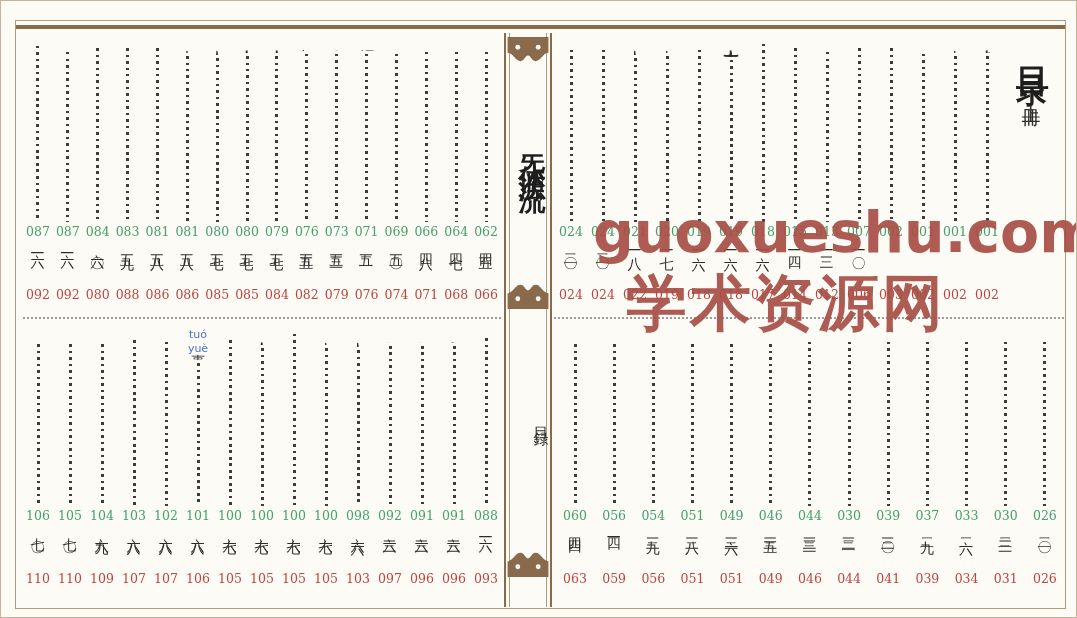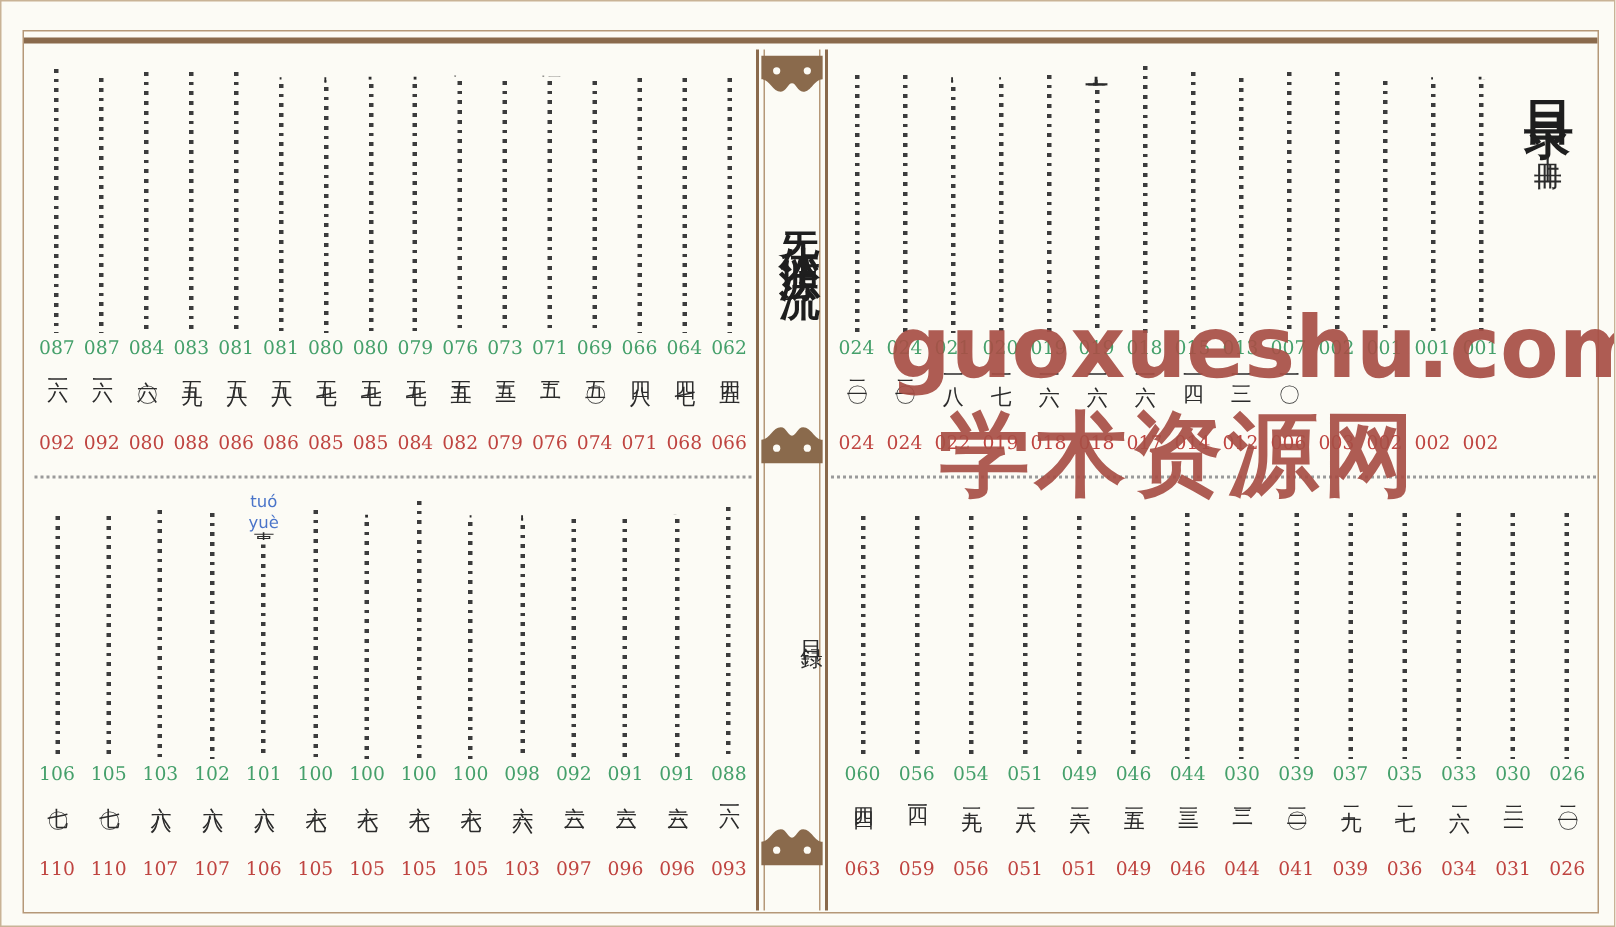--- a/index.html
+++ b/index.html
@@ -266,20 +266,27 @@
           <div class="num-r">107</div>
         </div>
         <div class="col">
           <div class="v-text">三一機要</div>
           <div class="leader"></div>
           <div class="num-g">103</div>
           <div class="num-c">六八</div>
           <div class="num-r">107</div>
         </div>
         <div class="col">
+          <div class="v-text">日魂月魄真要</div>
+          <div class="leader"></div>
+          <div class="num-g">104</div>
+          <div class="num-c">六九</div>
+          <div class="num-r">109</div>
+        </div>
+        <div class="col">
           <div class="v-text">日用五行的要</div>
           <div class="leader"></div>
           <div class="num-g">105</div>
           <div class="num-c">七〇</div>
           <div class="num-r">110</div>
         </div>
         <div class="col">
           <div class="v-text">七返還丹簡要</div>
           <div class="leader"></div>
           <div class="num-g">106</div>
@@ -433,27 +440,20 @@
           <div class="num-r">031</div>
         </div>
         <div class="col">
           <div class="v-text">道心品第五</div>
           <div class="leader"></div>
           <div class="num-g">033</div>
           <div class="num-c">二六</div>
           <div class="num-r">034</div>
         </div>
         <div class="col">
-          <div class="v-text">人心品第六</div>
-          <div class="leader"></div>
-          <div class="num-g">035</div>
-          <div class="num-c">二七</div>
-          <div class="num-r">036</div>
-        </div>
-        <div class="col">
           <div class="v-text">六賊品第七</div>
           <div class="leader"></div>
           <div class="num-g">037</div>
           <div class="num-c">二九</div>
           <div class="num-r">039</div>
         </div>
         <div class="col">
           <div class="v-text">三尸品第八</div>
           <div class="leader"></div>
           <div class="num-g">039</div>

